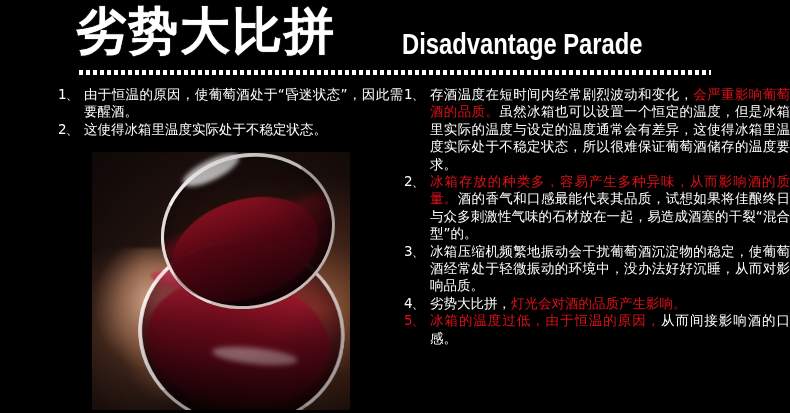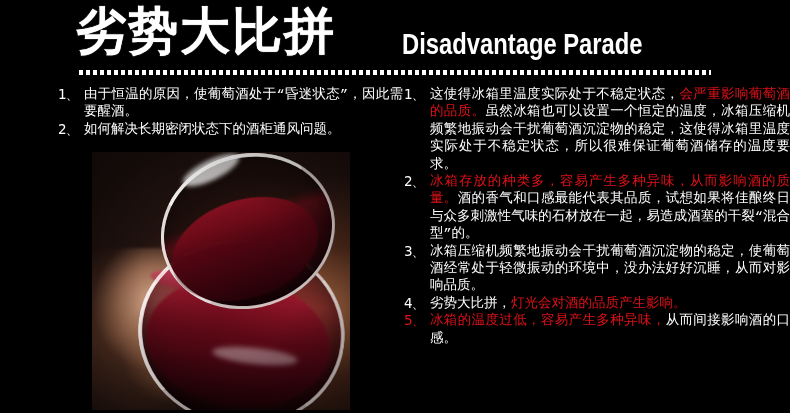--- a/index.html
+++ b/index.html
@@ -96,21 +96,20 @@
     color: #ffffff;
     font-size: 13.5px;
     line-height: 17.4px;
     letter-spacing: -1px;
   }
   .item-num.red { color: #e01018; }
   .item-body {
     flex: 1 1 auto;
     text-align: justify;
     text-justify: inter-ideograph;
-    font-family: Liberation Mono, monospace;
   }
   .red { color: #e01018; }
   .white { color: #ffffff; }
 
   
   #wine-photo {
     position: absolute;
     left: 92px;
     top: 152px;
     width: 258px;
@@ -248,21 +247,21 @@
     <div id="divider"></div>
   </div>
 
   <div id="col-left">
       <div class="item">
         <span class="item-num">1、</span>
         <span class="item-body"><span class="white">由于恒温的原因，使葡萄酒处于“昏迷状态”，因此需要醒酒。</span></span>
       </div>
       <div class="item">
         <span class="item-num">2、</span>
-        <span class="item-body"><span class="white">如何解决长期密闭状态下的酒柜通风问题。</span></span>
+        <span class="item-body"><span class="white">这使得冰箱里温度实际处于不稳定状态。</span></span>
       </div>
     </div>
 
   <div id="wine-photo">
     <div class="bg"></div>
     <div class="hand"></div>
     <div class="hand2"></div>
     <div class="glass-bottom"></div>
     <div class="glass-bottom-wine"></div>
     <div class="foam"></div>
@@ -271,33 +270,33 @@
     <div class="glass-top-wine"></div>
     <div class="glass-top-rim"></div>
     <div class="hl1"></div>
     <div class="hl2"></div>
     <div class="vignette"></div>
   </div>
 
   <div id="col-right">
       <div class="item">
         <span class="item-num">1、</span>
-        <span class="item-body"><span class="white">这使得冰箱里温度实际处于不稳定状态，</span><span class="red">会严重影响葡萄酒的品质。</span><span class="white">虽然冰箱也可以设置一个恒定的温度，冰箱压缩机频繁地振动会干扰葡萄酒沉淀物的稳定，这使得冰箱里温度实际处于不稳定状态，所以很难保证葡萄酒储存的温度要求。</span></span>
+        <span class="item-body"><span class="white">存酒温度在短时间内经常剧烈波动和变化，</span><span class="red">会严重影响葡萄酒的品质。</span><span class="white">虽然冰箱也可以设置一个恒定的温度，但是冰箱里实际的温度与设定的温度通常会有差异，这使得冰箱里温度实际处于不稳定状态，所以很难保证葡萄酒储存的温度要求。</span></span>
       </div>
       <div class="item">
         <span class="item-num">2、</span>
         <span class="item-body"><span class="red">冰箱存放的种类多，容易产生多种异味，从而影响酒的质量。</span><span class="white">酒的香气和口感最能代表其品质，试想如果将佳酿终日与众多刺激性气味的石材放在一起，易造成酒塞的干裂“混合型”的。</span></span>
       </div>
       <div class="item">
         <span class="item-num">3、</span>
         <span class="item-body"><span class="white">冰箱压缩机频繁地振动会干扰葡萄酒沉淀物的稳定，使葡萄酒经常处于轻微振动的环境中，没办法好好沉睡，从而对影响品质。</span></span>
       </div>
       <div class="item">
         <span class="item-num">4、</span>
         <span class="item-body"><span class="white">劣势大比拼，</span><span class="red">灯光会对酒的品质产生影响。</span></span>
       </div>
       <div class="item">
         <span class="item-num red">5、</span>
-        <span class="item-body"><span class="red">冰箱的温度过低，容易产生多种异味，</span><span class="white">从而间接影响酒的口感。</span></span>
+        <span class="item-body"><span class="red">冰箱的温度过低，由于恒温的原因，</span><span class="white">从而间接影响酒的口感。</span></span>
       </div>
     </div>
 
 </div>
 
 </body></html>

